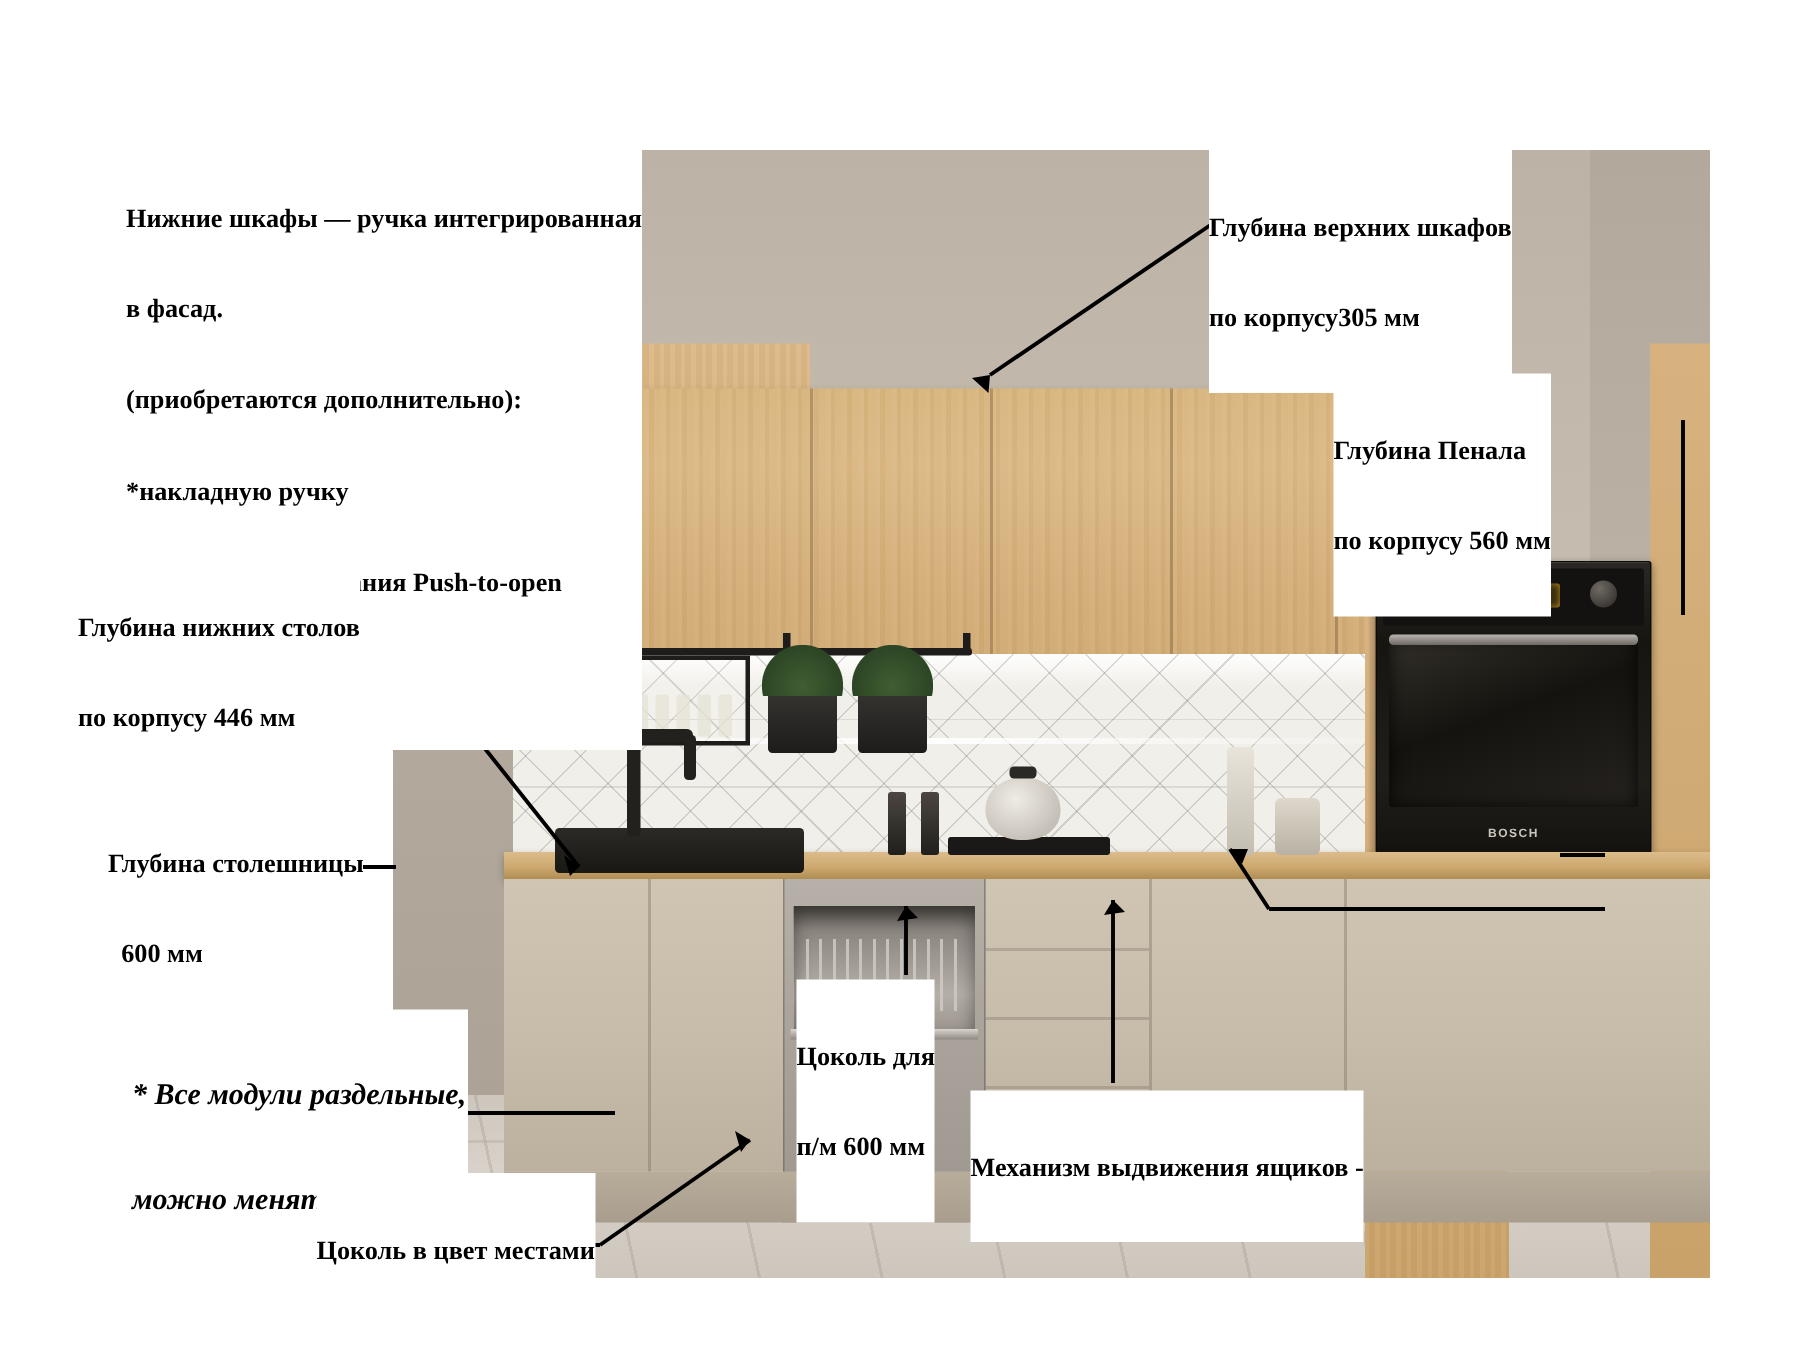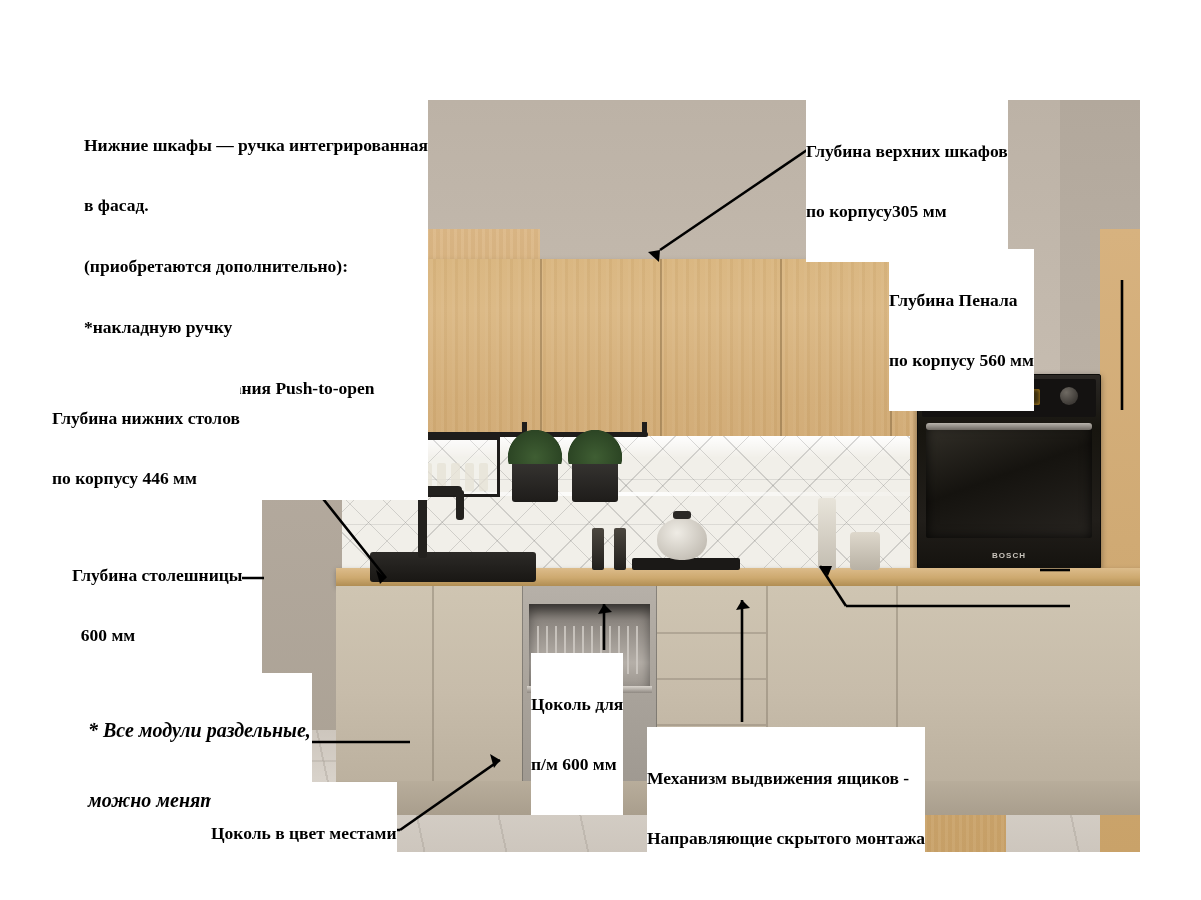--- a/index.html
+++ b/index.html
@@ -292,20 +292,19 @@
   </div>
 
   <div class="lbl" style="left:531px;top:653px;font-size:17.5px;">
     <div>Цоколь для</div>
     <div>п/м 600 мм</div>
   </div>
 
 
   <div class="lbl" style="left:647px;top:727px;font-size:17.5px;">
     <div>Механизм выдвижения ящиков -</div>
-    <div>Направляющие скрытого монтажа</div>
   </div>
 
   <div class="lbl" style="left:211px;top:782px;font-size:17.5px;">
     <div>Цоколь в цвет местами</div>
   </div>
 
 </div>
 
 </body></html>

